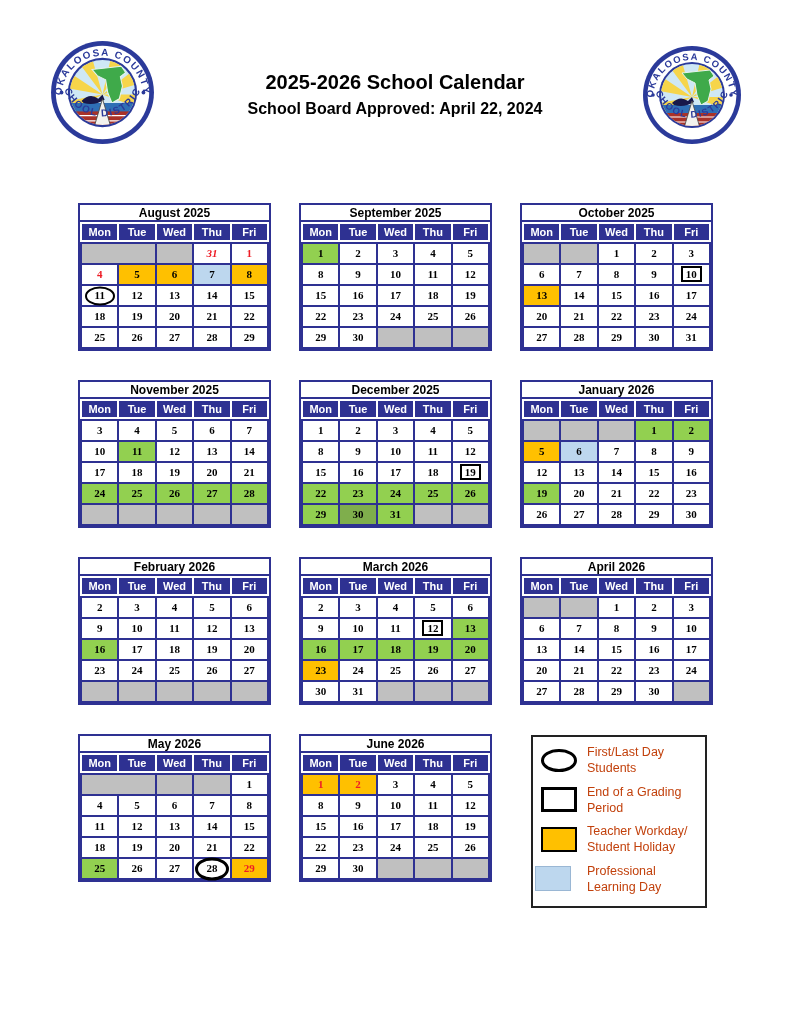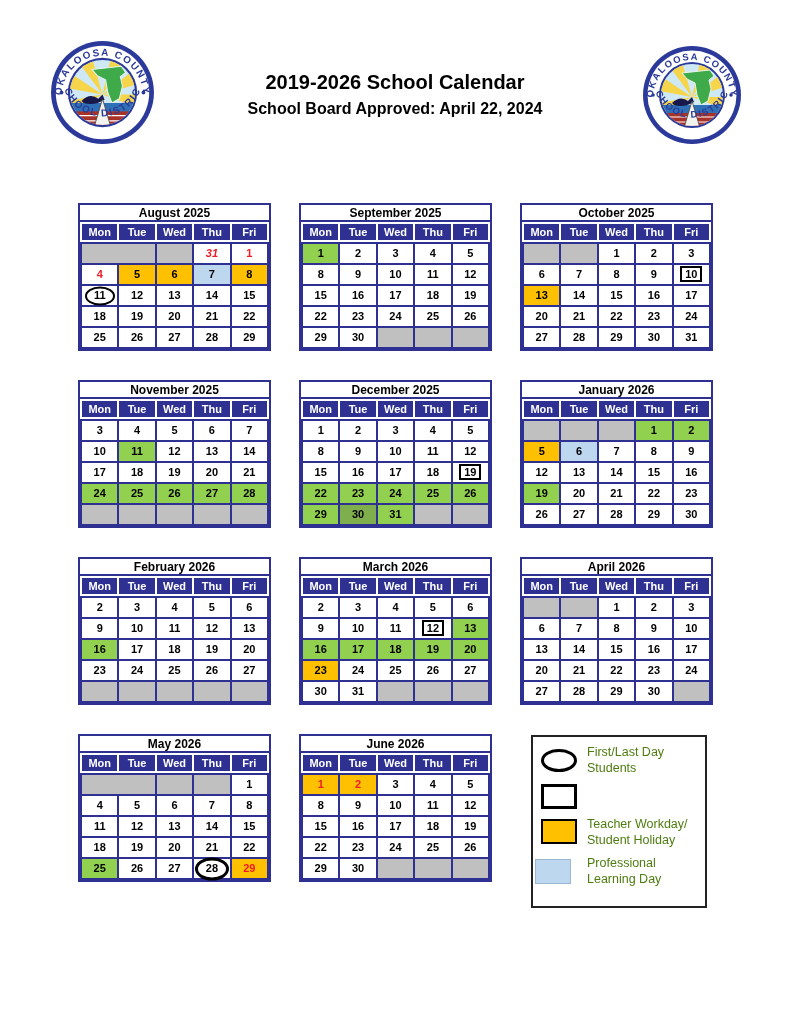--- a/index.html
+++ b/index.html
@@ -23,21 +23,21 @@
 
   
   .calgrid{position:absolute; left:78px; top:203px; display:grid;
            grid-template-columns:repeat(3,193px); column-gap:28px; row-gap:29px;}
   .cal{width:193px; border:2px solid var(--navy); background:#fff;}
   .cal-title{height:17px; line-height:17px; text-align:center; font-size:12px; font-weight:bold;
              border-bottom:2px solid var(--navy); color:#000;}
   .cal-days{display:grid; grid-template-columns:repeat(5,1fr); gap:2px; padding:2px; background:#fff;}
   .cal-day{background:var(--navy); color:#fff; font-size:11px; font-weight:bold;
            text-align:center; height:16px; line-height:16px;}
-  .cal-body{display:grid; grid-template-columns:repeat(5,1fr); gap:2px; padding:2px; background:var(--navy);}
+  .cal-body{display:grid; grid-template-columns:repeat(5,1fr); gap:2px; padding:2px; background:var(--navy);font-family:Liberation Serif, serif;}
   .cell{background:#fff; height:19px; line-height:19px; text-align:center;
         font-size:11px; font-weight:bold; color:#000; position:relative;}
   .cell.t-gray{background:var(--gray);}
   .cell.t-orange{background:var(--orange);}
   .cell.t-green{background:var(--green);}
   .cell.t-green_dark{background:var(--green-dark);}
   .cell.t-blue{background:var(--blue);}
   .cell.red{color:var(--red);}
   .cell.italic{font-style:italic;}
   .cell.span2{grid-column:span 2;}
@@ -50,21 +50,21 @@
   .legend{position:absolute; left:531px; top:735px; width:176px; height:173px;
           border:2px solid #222; background:#fff; padding:7px 6px 4px 8px;}
   .legend-item{display:flex; align-items:center; margin-bottom:7px;}
   .legend-item:last-child{margin-bottom:0;}
   .swatch{width:36px; height:25px; flex:0 0 36px; margin-right:10px;}
   .swatch.ellipse{border:3px solid #000; border-radius:50%; background:#fff; height:23px;}
   .swatch.square{border:3px solid #000; background:#fff;}
   .swatch.orange{border:2px solid #000; background:var(--orange);}
   .swatch.green{border:2px solid #000; background:var(--green);}
   .swatch.blue{border:1px solid #9ab7d4; background:var(--blue); margin-left:-6px; margin-right:16px;}
-  .legend-label{font-size:12.5px; color:#4d7c0f; line-height:1.3; width:112px;}
+  .legend-label{font-size:12.5px; color:#c2410c; line-height:1.3; width:112px;}
 </style>
 </head>
 <body>
 
 <div class="page">
 
   <div class="logo left">
     <svg width="105" height="105" viewBox="0 0 100 100">
       <defs>
         <path id="arcTop" d="M 11,54 A 39,39 0 1 1 89,54"></path>
@@ -138,21 +138,21 @@
       </text>
       <text font-size="9.5" font-weight="bold" fill="#2b3a9a" letter-spacing="1.5" font-family="Liberation Sans, sans-serif">
         <textPath href="#arcBot" startOffset="50%" text-anchor="middle">SCHOOL DISTRICT</textPath>
       </text>
       <circle cx="11" cy="50" r="1.8" fill="#2b3a9a"></circle>
         <circle cx="89" cy="50" r="1.8" fill="#2b3a9a"></circle>
     </svg>
   </div>
 
   <div class="titles">
-    <div class="title-sub">2019-2026 School Calendar</div>
+    <div class="title-sub">2025-2026 School Calendar</div>
     <div class="title-approved">School Board Approved: April 22, 2024</div>
   </div>
 
   <div class="calgrid" id="calgrid">
       <div class="cal">
         <div class="cal-title">August 2025</div>
         <div class="cal-days">
           <div class="cal-day">Mon</div>
           <div class="cal-day">Tue</div>
           <div class="cal-day">Wed</div>
@@ -557,20 +557,21 @@
       </div>
     </div>
 
   <div class="legend">
     <div class="legend-item">
       <div class="swatch ellipse"></div>
       <div class="legend-label">First/Last Day Students</div>
     </div>
     <div class="legend-item">
       <div class="swatch square"></div>
+      <div class="legend-label">End of a Grading Period</div>
     </div>
     <div class="legend-item">
       <div class="swatch orange"></div>
       <div class="legend-label">Teacher Workday/ Student Holiday</div>
     </div>
     <div class="legend-item">
       <div class="swatch blue"></div>
       <div class="legend-label">Professional Learning Day</div>
     </div>
   </div>

